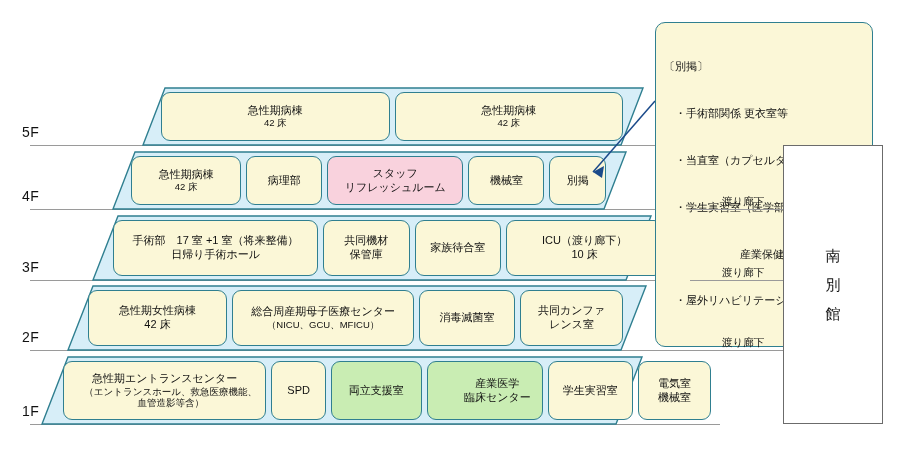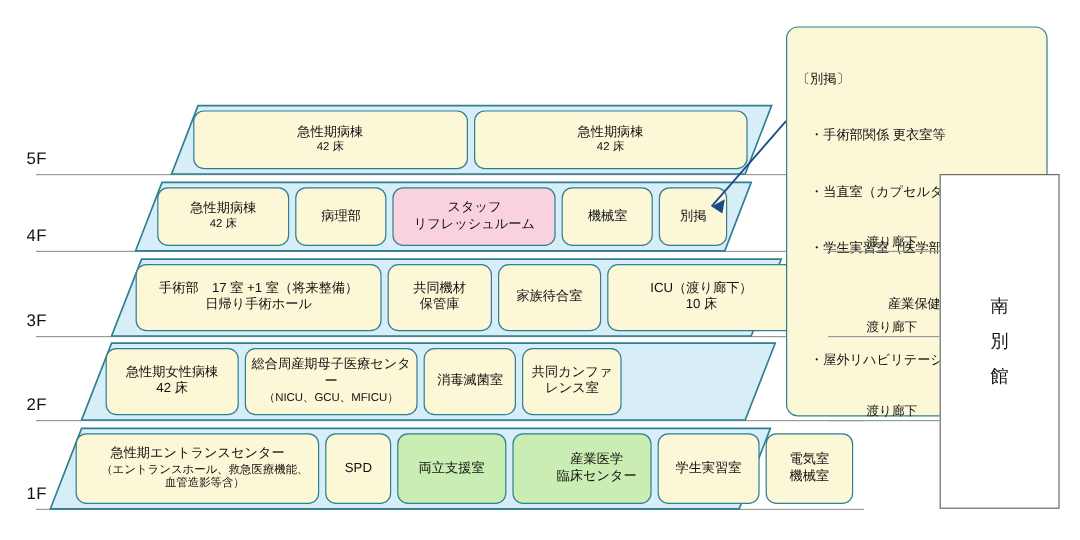--- a/index.html
+++ b/index.html
@@ -181,21 +181,21 @@
       <div class="room" style="flex:1.92 1 0;">
         <div><span>ICU（渡り廊下）</span><span class="sub" style="font-size:11px;">10 床</span></div>
       </div>
     </div>
   </div>
 
   <div class="slab" style="left:68px;top:286px;width:578px;height:64px;">
     <svg width="578" height="64" viewBox="0 0 578 64">
       <polygon points="25,0 578,0 553,64 0,64" fill="#d7eef8" stroke="#2f7f90" stroke-width="1.4"></polygon>
     </svg>
-    <div class="rooms" style="left:20px;width:430px;">
+    <div class="rooms" style="left:20px;width:535px;">
       <div class="room" style="flex:1.5 1 0;">
         <div><span>急性期女性病棟</span><span class="sub" style="font-size:11px;">42 床</span></div>
       </div>
       <div class="room" style="flex:2.0 1 0;">
         <div><span>総合周産期母子医療センター</span><span class="sub">（NICU、GCU、MFICU）</span></div>
       </div>
       <div class="room" style="flex:1.0 1 0;">
         <div><span>消毒滅菌室</span></div>
       </div>
       <div class="room" style="flex:1.08 1 0;">

